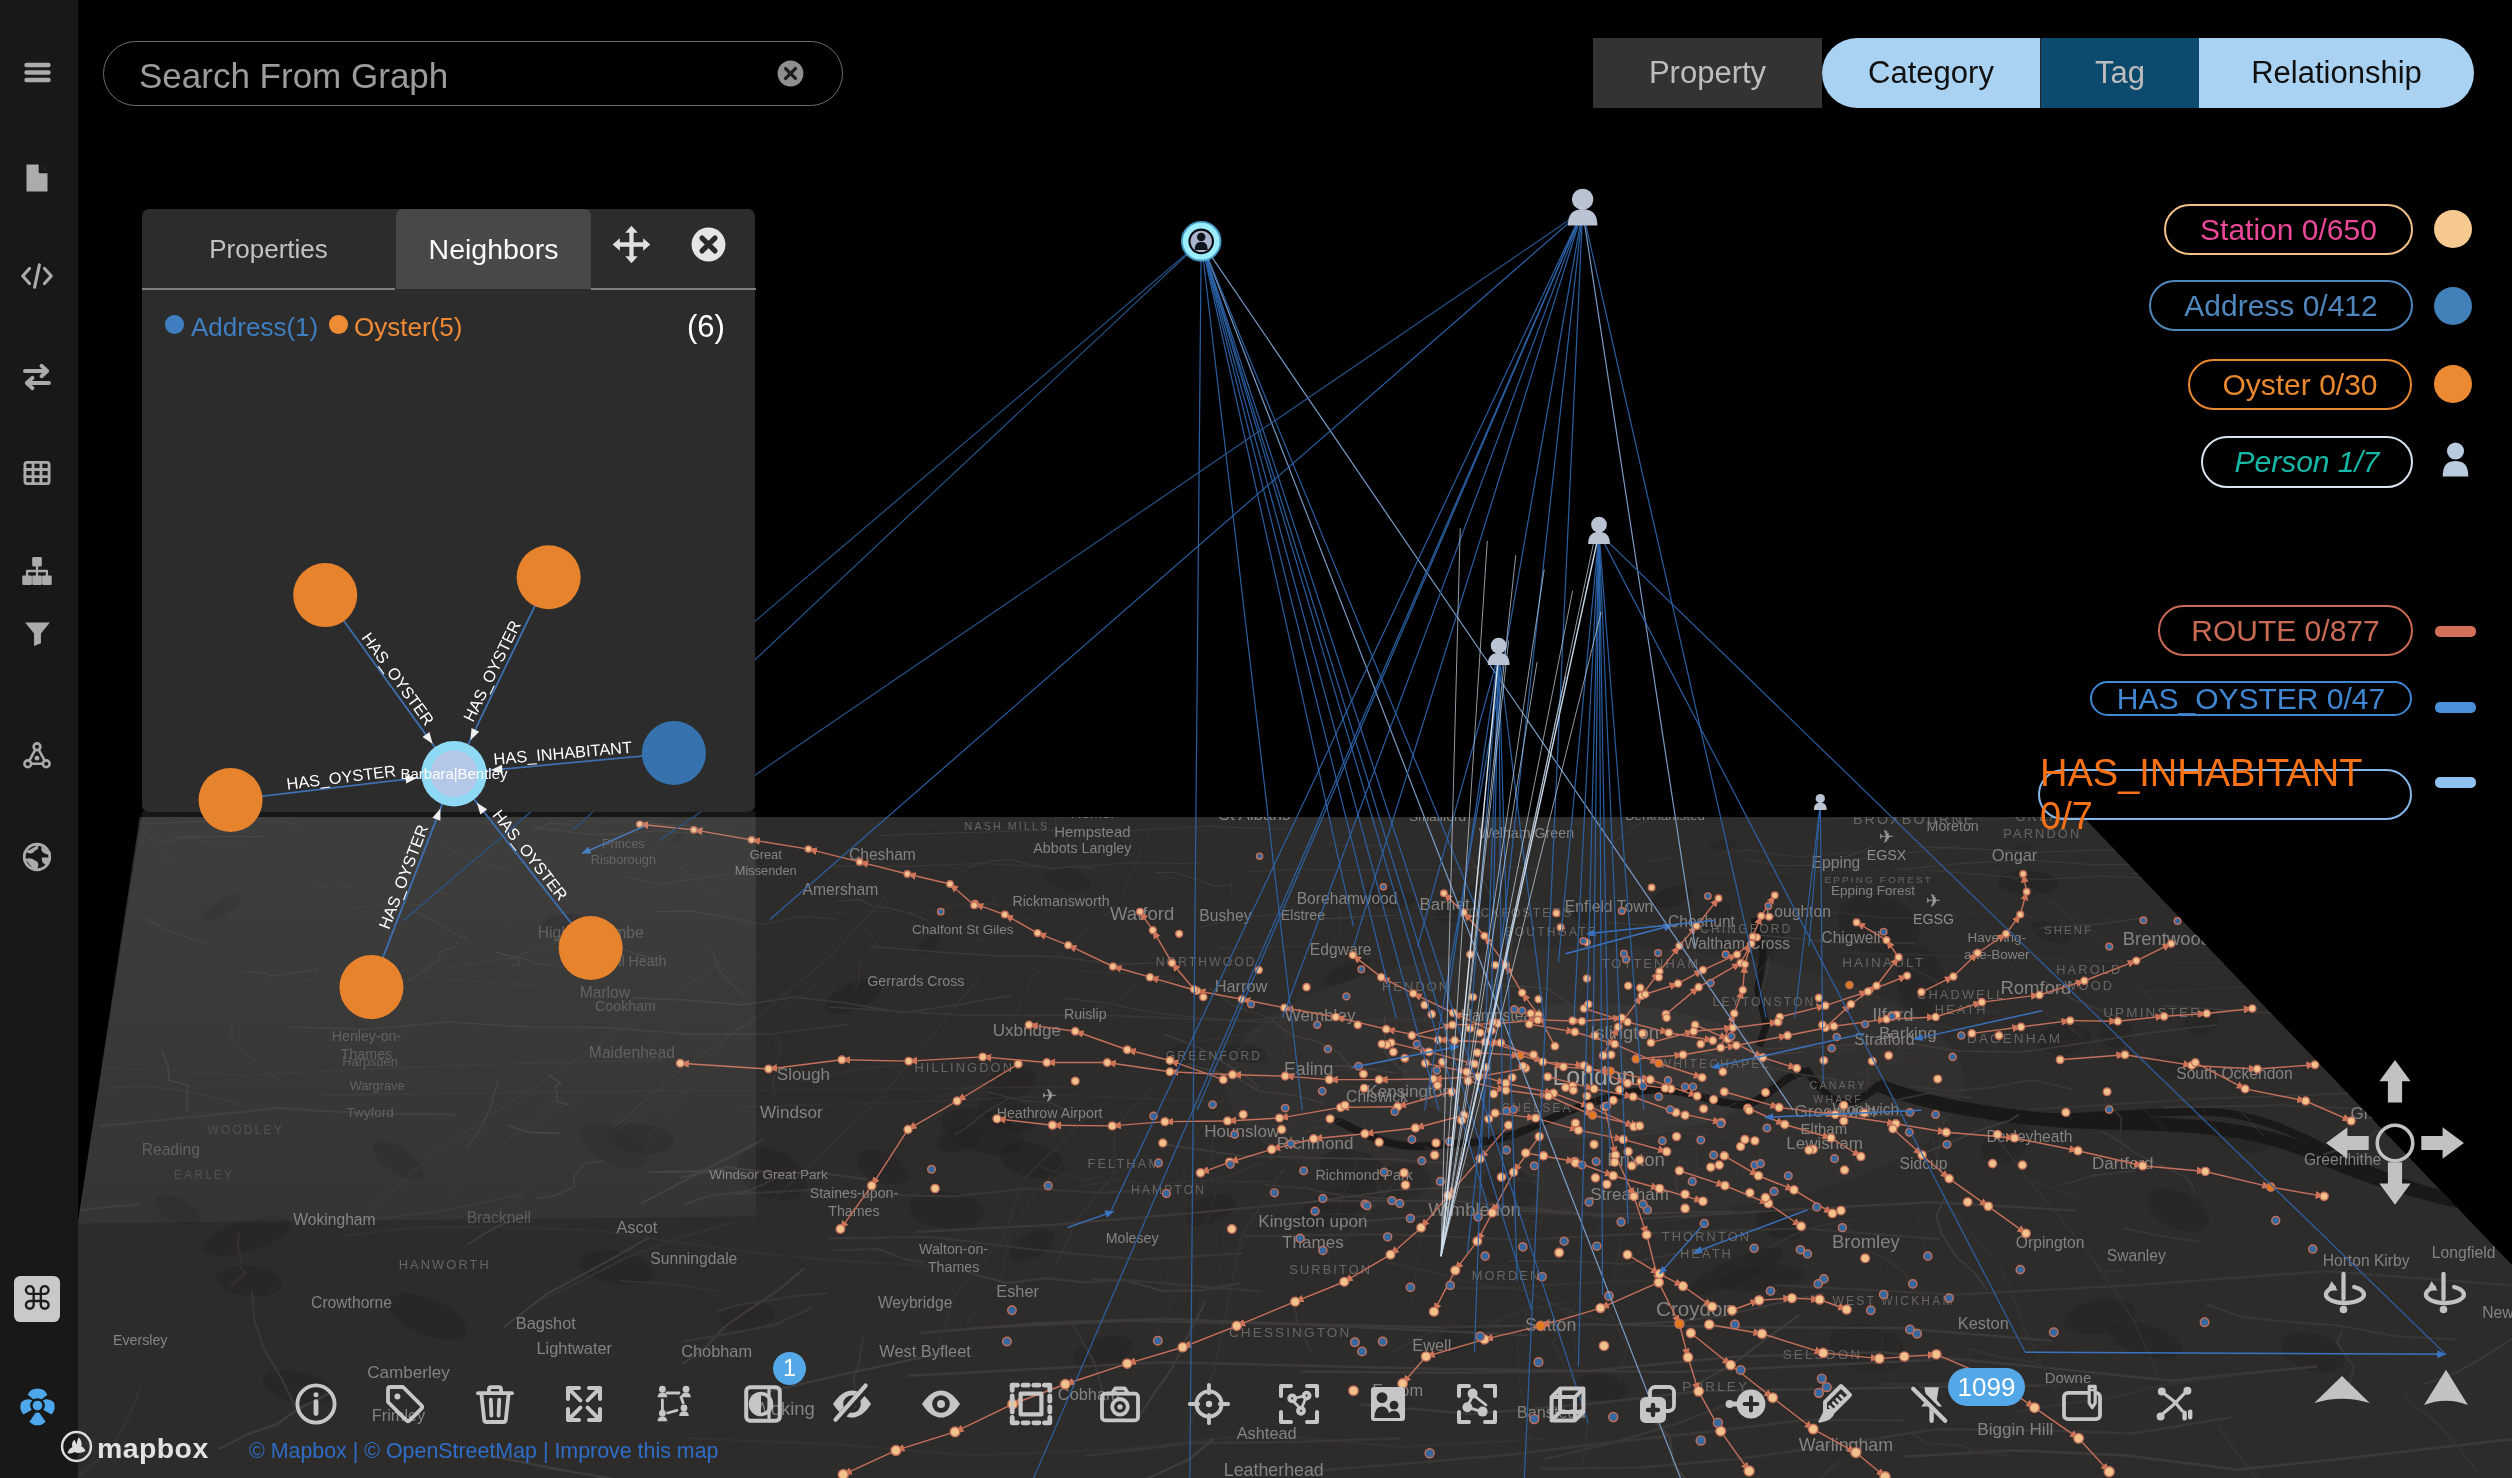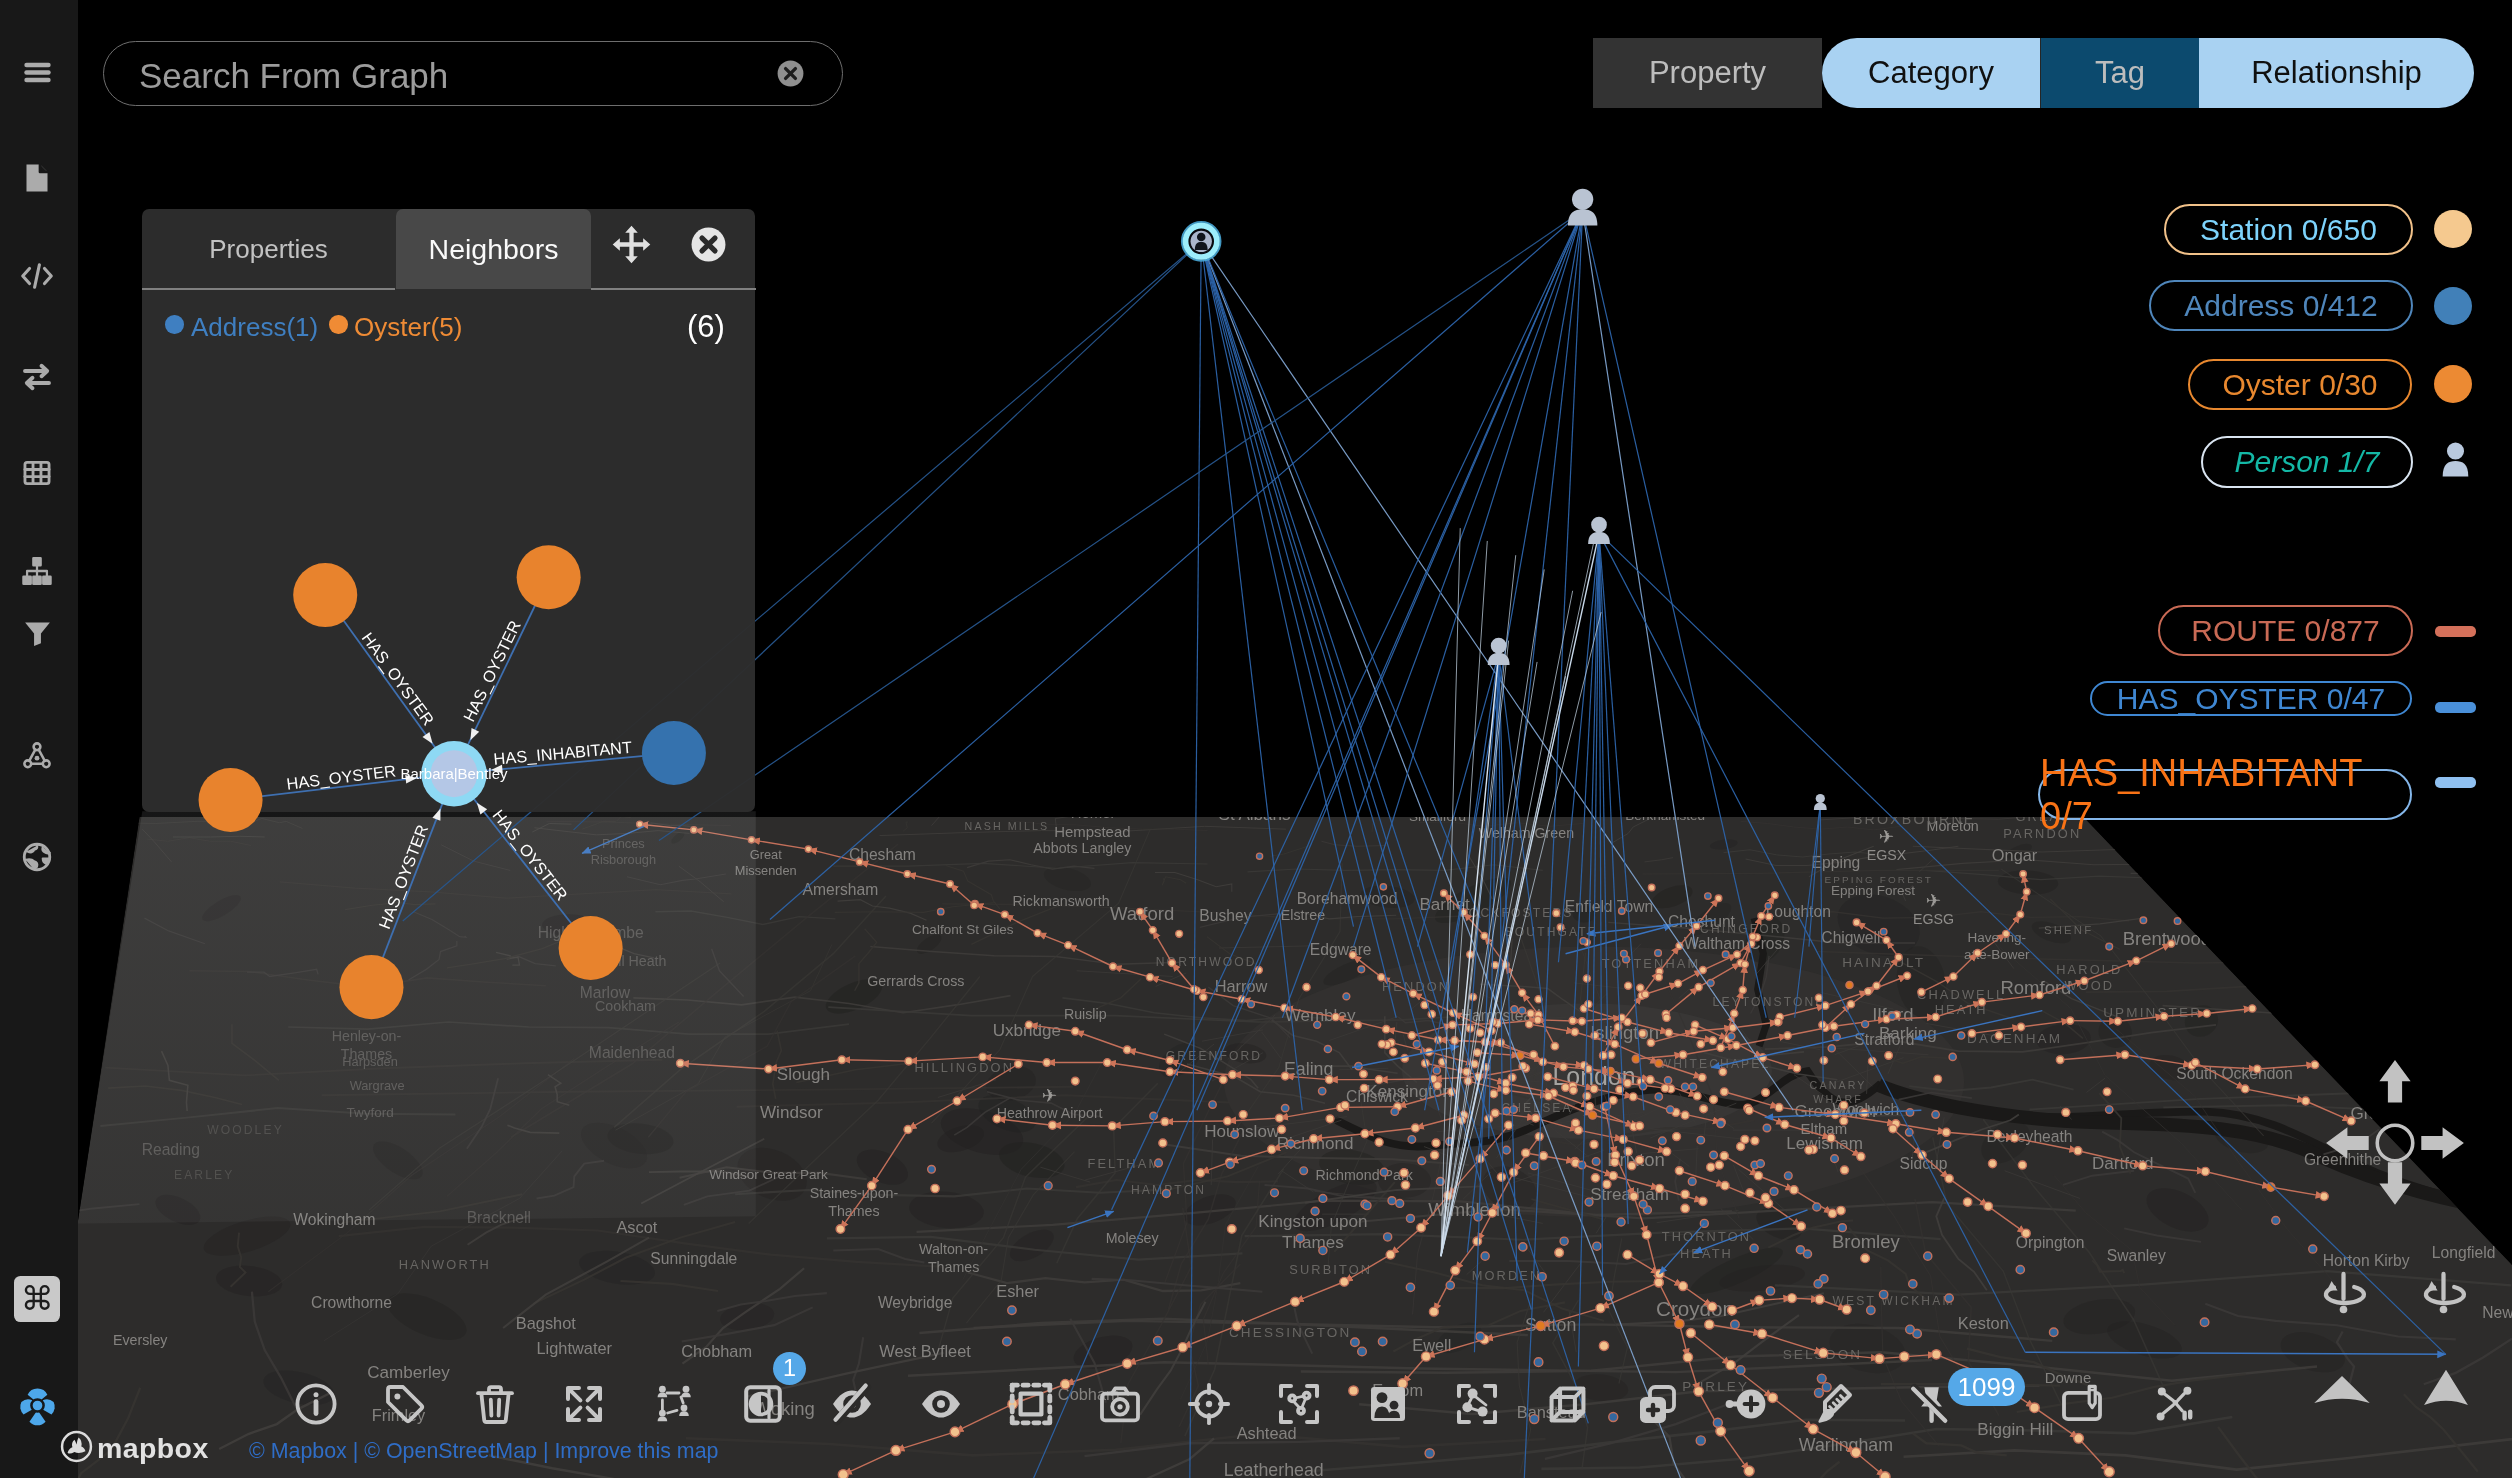--- a/index.html
+++ b/index.html
@@ -1588,21 +1588,21 @@
     <path d="M 8.2,8.2 L 15.8,15.8 M 15.8,8.2 L 8.2,15.8" stroke="#1d1d1d" stroke-width="2.6" stroke-linecap="round"></path>
   </svg>
 
 <div class="abs" style="left:1593px;top:38px;height:70px;display:flex;font-size:31px;">
 <div style="width:229px;background:#333333;color:#bdbdbd;display:flex;align-items:center;justify-content:center;">Property</div>
 <div style="width:218px;background:#a9d2f2;color:#101010;border-radius:35px 0 0 35px;display:flex;align-items:center;justify-content:center;">Category</div>
 <div style="width:159px;background:#0c4a6e;color:#bdbdbd;display:flex;align-items:center;justify-content:center;border-left:1.4px solid #262626;">Tag</div>
 <div style="width:275px;background:#a9d2f2;color:#101010;border-radius:0 35px 35px 0;display:flex;align-items:center;justify-content:center;">Relationship</div>
 </div>
 
-<div style="position:absolute;left:2164px;top:204px;width:249px;height:51px;border:2.1px solid #f1c189;border-radius:26px;color:#7dd3fc;font-size:30px;display:flex;align-items:center;justify-content:center;box-sizing:border-box;">Station 0/650</div>
+<div style="position:absolute;left:2164px;top:204px;width:249px;height:51px;border:2.1px solid #f1c189;border-radius:26px;color:#ec4899;font-size:30px;display:flex;align-items:center;justify-content:center;box-sizing:border-box;">Station 0/650</div>
 <div style="position:absolute;left:2149px;top:280px;width:264px;height:51px;border:2.1px solid #4f86bb;border-radius:26px;color:#4f86bb;font-size:30px;display:flex;align-items:center;justify-content:center;box-sizing:border-box;">Address 0/412</div>
 <div style="position:absolute;left:2188px;top:359px;width:224px;height:51px;border:2.1px solid #e8882f;border-radius:26px;color:#e8882f;font-size:30px;display:flex;align-items:center;justify-content:center;box-sizing:border-box;">Oyster 0/30</div>
 <div style="position:absolute;left:2201px;top:436px;width:212px;height:52px;border:2.1px solid #d9e4f0;border-radius:26px;color:#14b8a6;font-size:30px;display:flex;align-items:center;justify-content:center;box-sizing:border-box;font-style:italic;">Person 1/7</div>
 <div style="position:absolute;left:2158px;top:605px;width:255px;height:51px;border:2.1px solid #c96a55;border-radius:26px;color:#c96a55;font-size:30px;display:flex;align-items:center;justify-content:center;box-sizing:border-box;">ROUTE 0/877</div>
 <div style="position:absolute;left:2090px;top:681px;width:322px;height:35px;border:2.1px solid #3f87d2;border-radius:26px;color:#3f87d2;font-size:30px;display:flex;align-items:center;justify-content:center;box-sizing:border-box;">HAS_OYSTER 0/47</div>
 <div style="position:absolute;left:2038px;top:757px;width:374px;height:51px;border:2.1px solid #85b7ea;border-radius:26px;color:#f97316;font-size:38px;display:flex;align-items:center;justify-content:center;box-sizing:border-box;margin-top:12px;">HAS_INHABITANT 0/7</div>
 <div style="position:absolute;left:2434px;top:210px;width:38px;height:38px;border-radius:50%;background:#f5c98f;"></div>
 <div style="position:absolute;left:2434px;top:287px;width:38px;height:38px;border-radius:50%;background:#4180b8;"></div>
 <div style="position:absolute;left:2434px;top:365px;width:38px;height:38px;border-radius:50%;background:#ec8a33;"></div>
 

